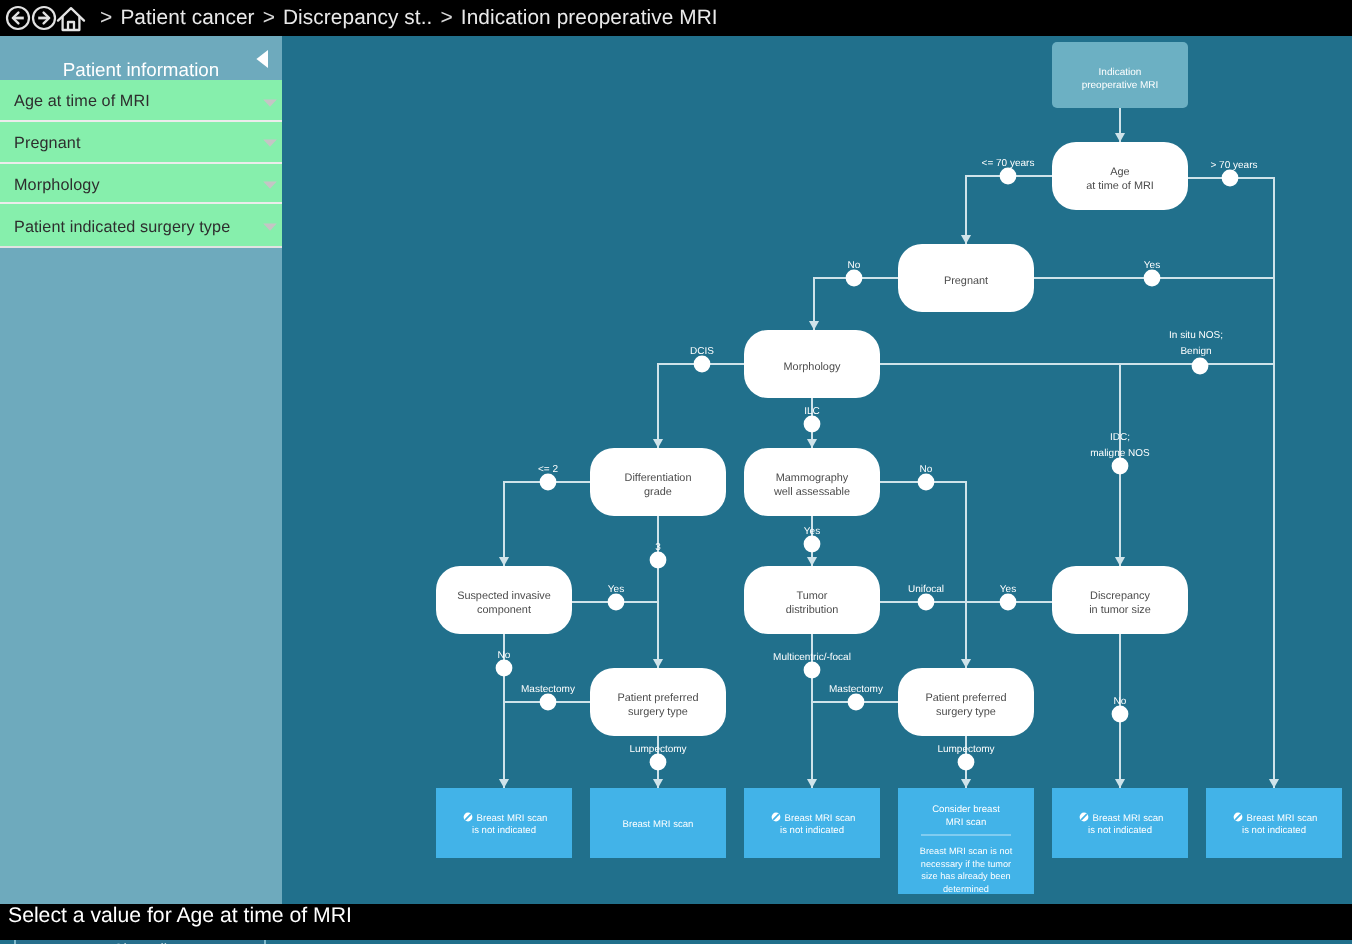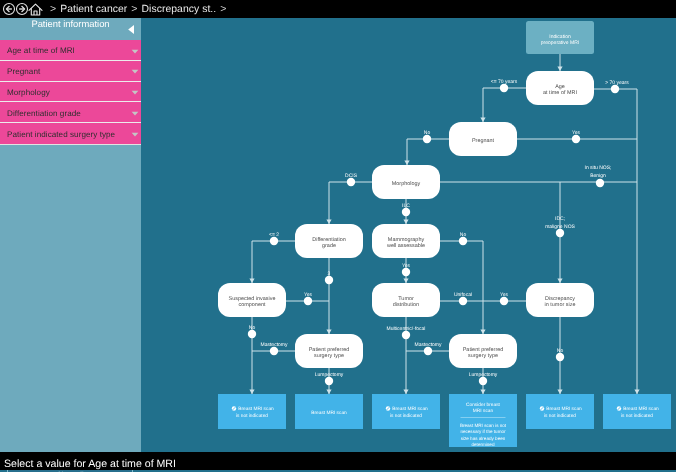--- a/index.html
+++ b/index.html
@@ -13,36 +13,36 @@
   display:flex;align-items:center;color:#e9e9e9;font-size:10.4px;}
 .navicons{display:flex;align-items:center;margin-left:2px;}
 .navicons>span{display:inline-flex;align-items:center;justify-content:center;margin-right:-1px;}
 .navicons svg{display:block;}
 #crumbs{display:flex;align-items:center;white-space:nowrap;margin-left:4px;letter-spacing:0.05px;}
 #crumbs .sep{padding:0 4px;color:#d8d8d8;font-size:10.5px;}
 
 
 #sidebar{position:absolute;left:0;top:18px;width:141px;height:434px;background:#6eaabd;}
 #sb-head{position:relative;height:22px;background:#6eaabd;color:#fff;font-size:9.4px;
-  display:flex;align-items:flex-start;justify-content:center;}
+  display:flex;align-items:flex-end;justify-content:center;}
 #sb-head .collapse{position:absolute;right:6px;top:6px;}
-#sb-list{background:#ec4899;border-bottom:1px solid #e2e2e2;}
+#sb-list{background:#86efac;border-bottom:1px solid #e2e2e2;}
 .sb-item{position:relative;height:20.8px;border-bottom:1px solid #ececec;
   display:flex;align-items:center;font-size:8.1px;color:#2e2e2e;padding-left:7px;
   padding-top:1.5px;box-sizing:border-box;letter-spacing:0.05px;}
 .sb-item:last-child{border-bottom:none;}
 .sb-item .caret{position:absolute;right:1px;top:8.5px;}
 #sb-foot{position:absolute;left:0;top:405px;width:148px;height:29px;border-top:1px solid #cfe0e6;margin-top:36px;}
 #clearall{position:absolute;left:7px;top:6px;width:126px;height:17px;background:#276f8d;
   border:1px solid #7fbacc;color:#eef6f8;font-size:7.4px;display:flex;align-items:center;
   justify-content:center;box-sizing:border-box;}
 
 
 #statusbar{position:absolute;left:0;top:452px;width:676px;height:18px;background:#000;
-  color:#fff;font-size:10.6px;display:flex;align-items:flex-end;padding-left:4px;box-sizing:border-box;}
+  color:#fff;font-size:10.6px;display:flex;align-items:flex-start;padding-left:4px;box-sizing:border-box;}
 
 
 #canvas{position:absolute;left:141px;top:18px;width:535px;height:434px;background:#21708c;overflow:hidden;}
 #flowwrap{position:absolute;left:-141px;top:-18px;width:676px;height:472px;}
 svg{display:block;}
 .nodelabel{fill:#4c4c4c;font-family:"Liberation Sans",sans-serif;font-size:5.45px;text-anchor:middle;}
 .edgelabel{fill:#ffffff;font-family:"Liberation Sans",sans-serif;font-size:5px;text-anchor:middle;}
 .startlabel{fill:#ffffff;font-family:"Liberation Sans",sans-serif;font-size:5px;text-anchor:middle;}
 .reslabel{fill:#ffffff;font-family:"Liberation Sans",sans-serif;font-size:4.8px;text-anchor:middle;}
 .ressub{fill:#ffffff;font-family:"Liberation Sans",sans-serif;font-size:4.6px;text-anchor:middle;}
@@ -75,20 +75,21 @@
           <path d="M6.0 13.0 V9.0 H9.0 V13.0" fill="none" stroke="#e4e4e4" stroke-width="1.15" stroke-linejoin="round"></path>
         </svg>
       </span>
     </div>
     <div id="crumbs">
       <span class="sep">&gt;</span>
       <span class="crumb">Patient cancer</span>
       <span class="sep">&gt;</span>
       <span class="crumb">Discrepancy st..</span>
       <span class="sep">&gt;</span>
+      <span class="crumb">Indication preoperative MRI</span>
     </div>
   </div>
 
   <div id="sidebar">
     <div id="sb-head">
       <span>Patient information</span>
       <span class="collapse">
         <svg width="8" height="11" viewBox="0 0 8 11">
             <path d="M7.0 1.0 L1.2 5.5 L7.0 10.0 Z" fill="#ffffff"></path>
           </svg>
@@ -106,28 +107,20 @@
         <div class="sb-item">
           <span>Pregnant</span>
           <span class="caret">
             <svg width="9" height="6" viewBox="0 0 9 6">
               <path d="M0.6 0.8 L7.4 0.8 L4.0 4.4 Z" fill="#c5c5c5"></path>
             </svg>
           </span>
         </div>
         <div class="sb-item">
           <span>Morphology</span>
-          <span class="caret">
-            <svg width="9" height="6" viewBox="0 0 9 6">
-              <path d="M0.6 0.8 L7.4 0.8 L4.0 4.4 Z" fill="#c5c5c5"></path>
-            </svg>
-          </span>
-        </div>
-        <div class="sb-item">
-          <span>Differentiation grade</span>
           <span class="caret">
             <svg width="9" height="6" viewBox="0 0 9 6">
               <path d="M0.6 0.8 L7.4 0.8 L4.0 4.4 Z" fill="#c5c5c5"></path>
             </svg>
           </span>
         </div>
         <div class="sb-item">
           <span>Patient indicated surgery type</span>
           <span class="caret">
             <svg width="9" height="6" viewBox="0 0 9 6">

